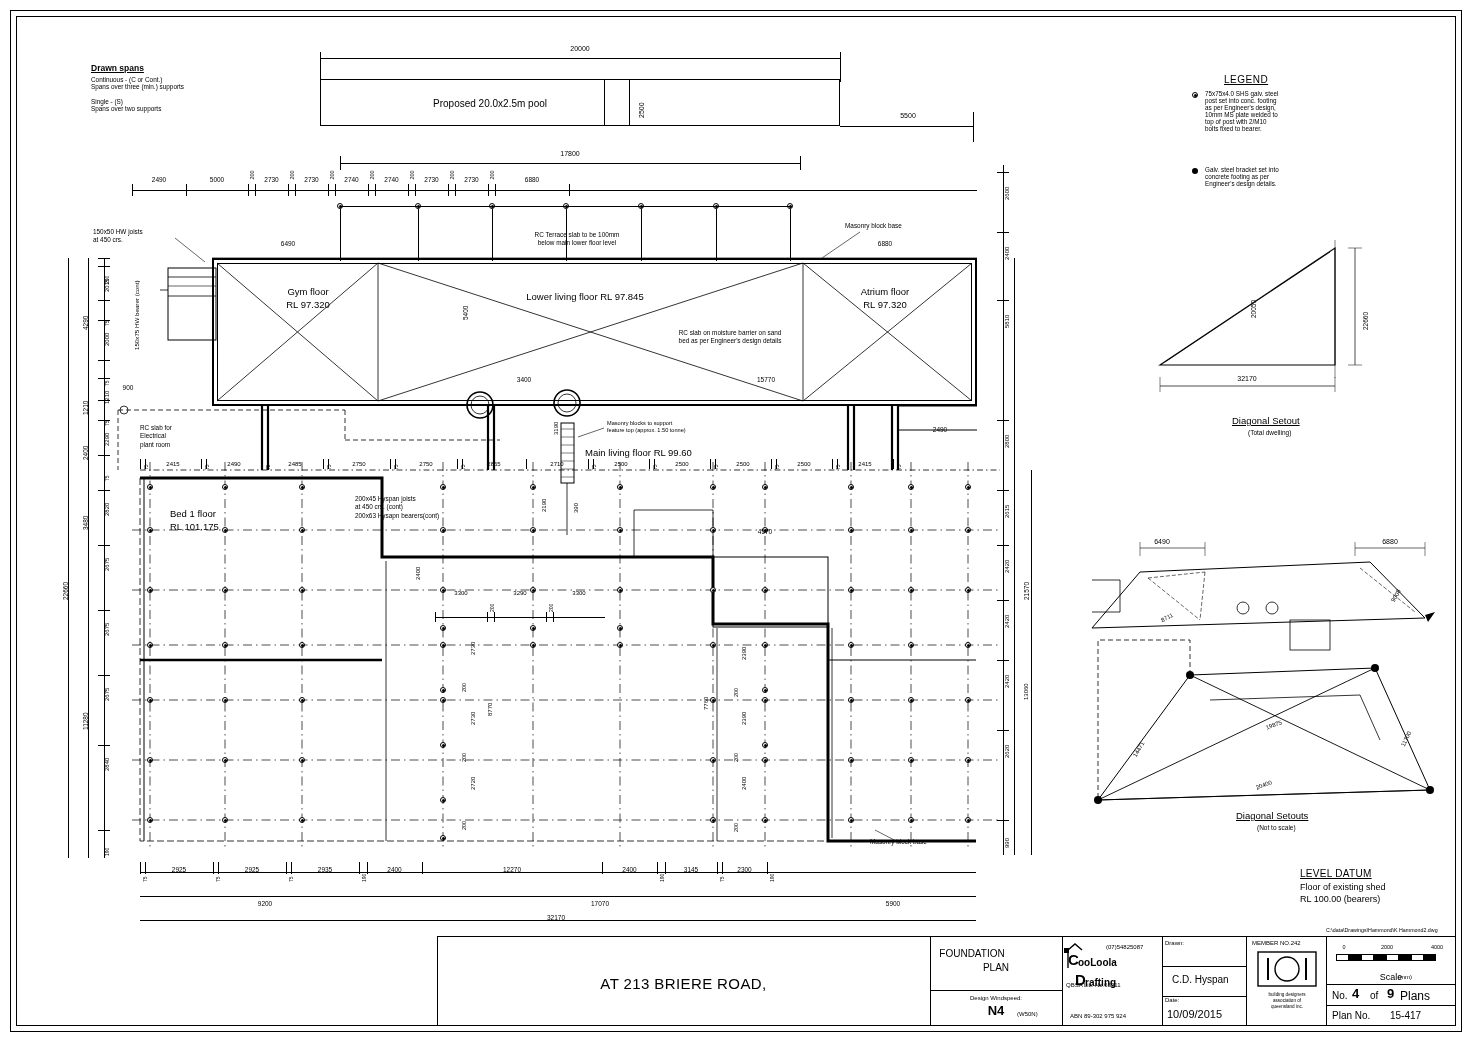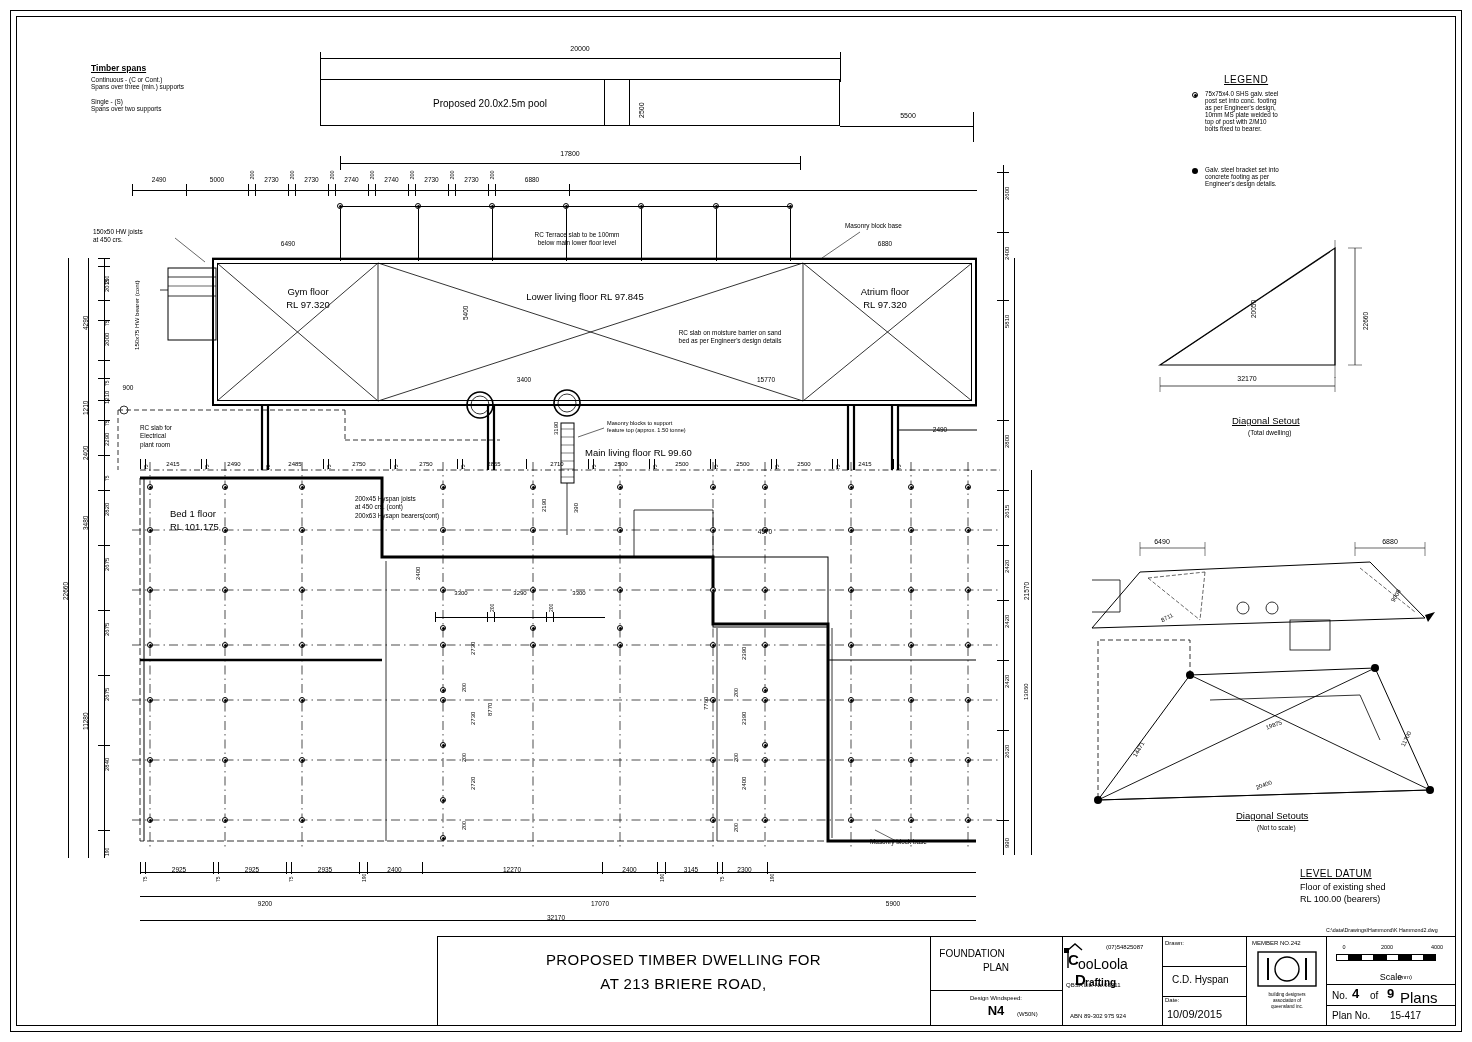--- a/index.html
+++ b/index.html
@@ -27,21 +27,21 @@
   svg{position:absolute;left:0;top:0;}
 </style>
 </head>
 <body>
 
 <div id="sheet">
 
   <div class="frame"></div>
   <div class="frame2"></div>
 
-  <div class="lbl u b" style="left:91px;top:64px;font-size:8.5px;">Timber spans</div>
+  <div class="lbl u b" style="left:91px;top:64px;font-size:8.5px;">Drawn spans</div>
   <div class="lbl" style="left:91px;top:76px;font-size:6.4px;">Continuous - (C or Cont.)
 Spans over three (min.) supports
 
 Single - (S)
 Spans over two supports</div>
 
   <div class="lbl u" style="left:1224px;top:74px;font-size:10px;letter-spacing:.5px;">LEGEND</div>
   <div class="dot" style="left:1192px;top:92px;"></div>
   <div class="dotf" style="left:1193.5px;top:93.5px;width:3px;height:3px;"></div>
   <div class="lbl" style="left:1205px;top:90px;font-size:6.3px;">75x75x4.0 SHS galv. steel
@@ -685,31 +685,30 @@
   <div class="ln vl" style="left:1062px;top:936px;height:90px;"></div>
   <div class="ln vl" style="left:1162px;top:936px;height:90px;"></div>
   <div class="ln vl" style="left:1246px;top:936px;height:90px;"></div>
   <div class="ln vl" style="left:1326px;top:936px;height:90px;"></div>
   <div class="ln hl" style="left:930px;top:990px;width:132px;"></div>
   <div class="ln hl" style="left:1162px;top:966px;width:84px;"></div>
   <div class="ln hl" style="left:1162px;top:996px;width:84px;"></div>
   <div class="ln hl" style="left:1326px;top:984px;width:130px;"></div>
   <div class="ln hl" style="left:1326px;top:1005px;width:130px;"></div>
 
-  <div class="lbl c big" style="left:437px;top:952px;width:493px;">PROPOSED TIMBER DWELLING FOR</div>
   <div class="lbl c big" style="left:437px;top:976px;width:493px;">AT 213 BRIERE ROAD,</div>
 
   <div class="lbl c mid" style="left:906px;top:948px;width:132px;">FOUNDATION</div>
   <div class="lbl c mid" style="left:930px;top:962px;width:132px;">PLAN</div>
   <div class="lbl c xs" style="left:930px;top:995px;width:132px;">Design Windspeed:</div>
   <div class="lbl c" style="left:930px;top:1004px;width:132px;font-size:13px;font-weight:bold;">N4</div>
   <div class="lbl xs" style="left:1017px;top:1011px;">(W50N)</div>
 
   <div class="lbl" style="left:1068px;top:952px;font-size:15px;font-weight:bold;">C</div>
-  <div class="lbl" style="left:1078px;top:957px;font-size:14px;font-weight:normal;">ooLoola</div>
+  <div class="lbl" style="left:1078px;top:957px;font-size:10px;font-weight:bold;">ooLoola</div>
   <div class="lbl" style="left:1075px;top:972px;font-size:15px;font-weight:bold;">D</div>
   <div class="lbl" style="left:1085px;top:977px;font-size:10px;font-weight:bold;">rafting</div>
   <svg width="1472" height="1042">
     <path d="M1068,968 L1068,950 L1075,944 L1082,950" fill="none" stroke="#000" stroke-width="1.4"></path>
     <rect x="1064" y="948" width="5" height="5" fill="#000"></rect>
   </svg>
   <div class="lbl xs" style="left:1106px;top:944px;">(07)54825087</div>
   <div class="lbl xs" style="left:1066px;top:982px;">QBSA Lic. No.65311</div>
   <div class="lbl xs" style="left:1070px;top:1013px;">ABN 89-302 975 924</div>
 
@@ -742,17 +741,17 @@
       <div style="position:absolute;left:1333px;top:944px;width:22px;text-align:center;font-size:5.5px;">0</div>
       <div style="position:absolute;left:1376px;top:944px;width:22px;text-align:center;font-size:5.5px;">2000</div>
       <div style="position:absolute;left:1426px;top:944px;width:22px;text-align:center;font-size:5.5px;">4000</div>
     </div>
   <div class="lbl c" style="left:1326px;top:972px;width:130px;font-size:9px;">Scale</div>
   <div class="lbl" style="left:1398px;top:974px;font-size:6px;">(mm)</div>
   <div class="lbl" style="left:1332px;top:990px;font-size:10px;">No.</div>
   <div class="lbl" style="left:1352px;top:987px;font-size:13px;font-weight:bold;">4</div>
   <div class="lbl" style="left:1370px;top:990px;font-size:10px;">of</div>
   <div class="lbl" style="left:1387px;top:987px;font-size:13px;font-weight:bold;">9</div>
-  <div class="lbl" style="left:1400px;top:990px;font-size:15px;">Plans</div>
+  <div class="lbl" style="left:1400px;top:990px;font-size:12px;">Plans</div>
   <div class="lbl" style="left:1332px;top:1010px;font-size:10px;">Plan No.</div>
   <div class="lbl" style="left:1390px;top:1010px;font-size:10px;">15-417</div>
 
 </div>
 
 </body></html>

